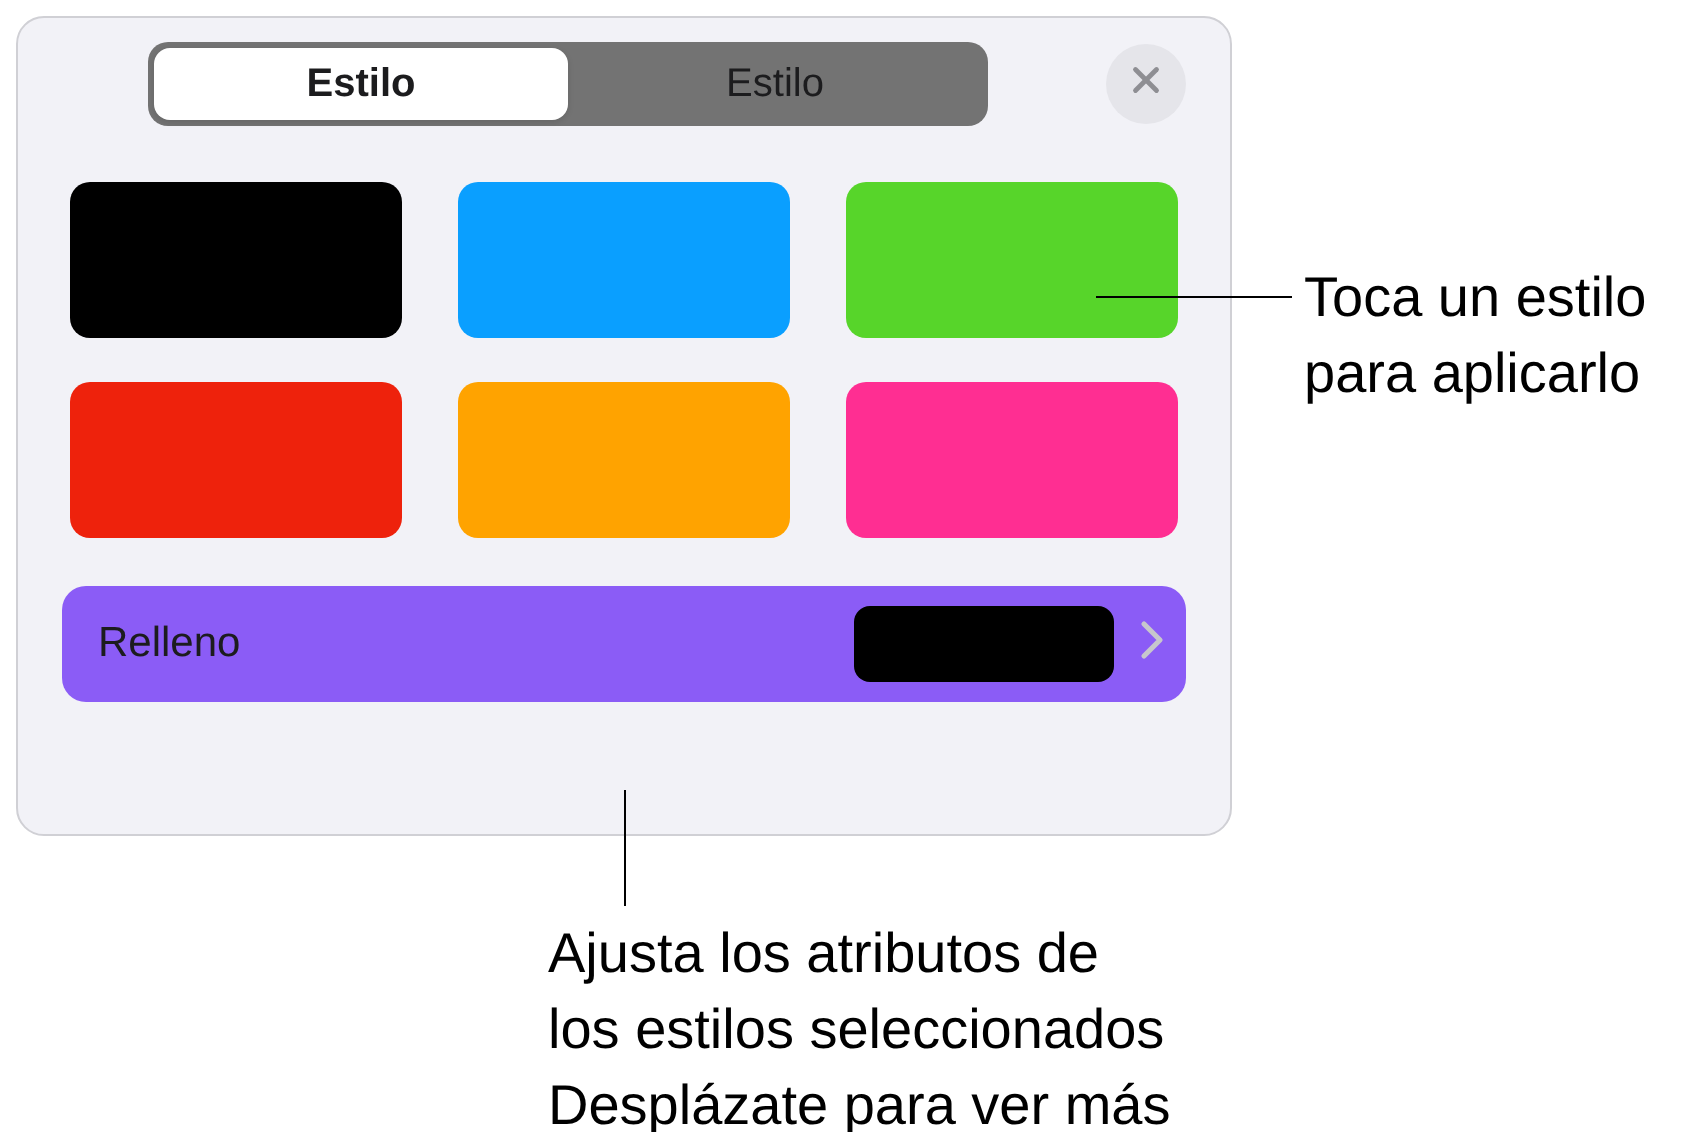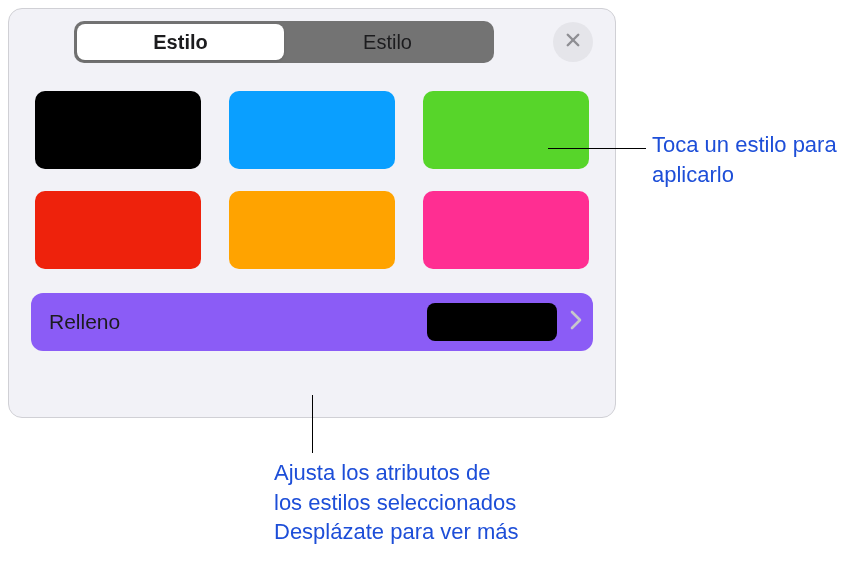--- a/index.html
+++ b/index.html
@@ -119,22 +119,22 @@
     }
     .chevron {
       color: #c7c7cc;
     }
     .chevron svg {
       width: 14px;
       height: 20px;
     }
     .callout {
       position: absolute;
-      color: #1d4ed8;
-      font-size: 22px;
+      color: #000000;
+      font-size: 28px;
       line-height: 1.35;
     }
     .callout-right {
       left: 652px;
       top: 130px;
       width: 190px;
     }
     .callout-bottom {
       left: 274px;
       top: 458px;

